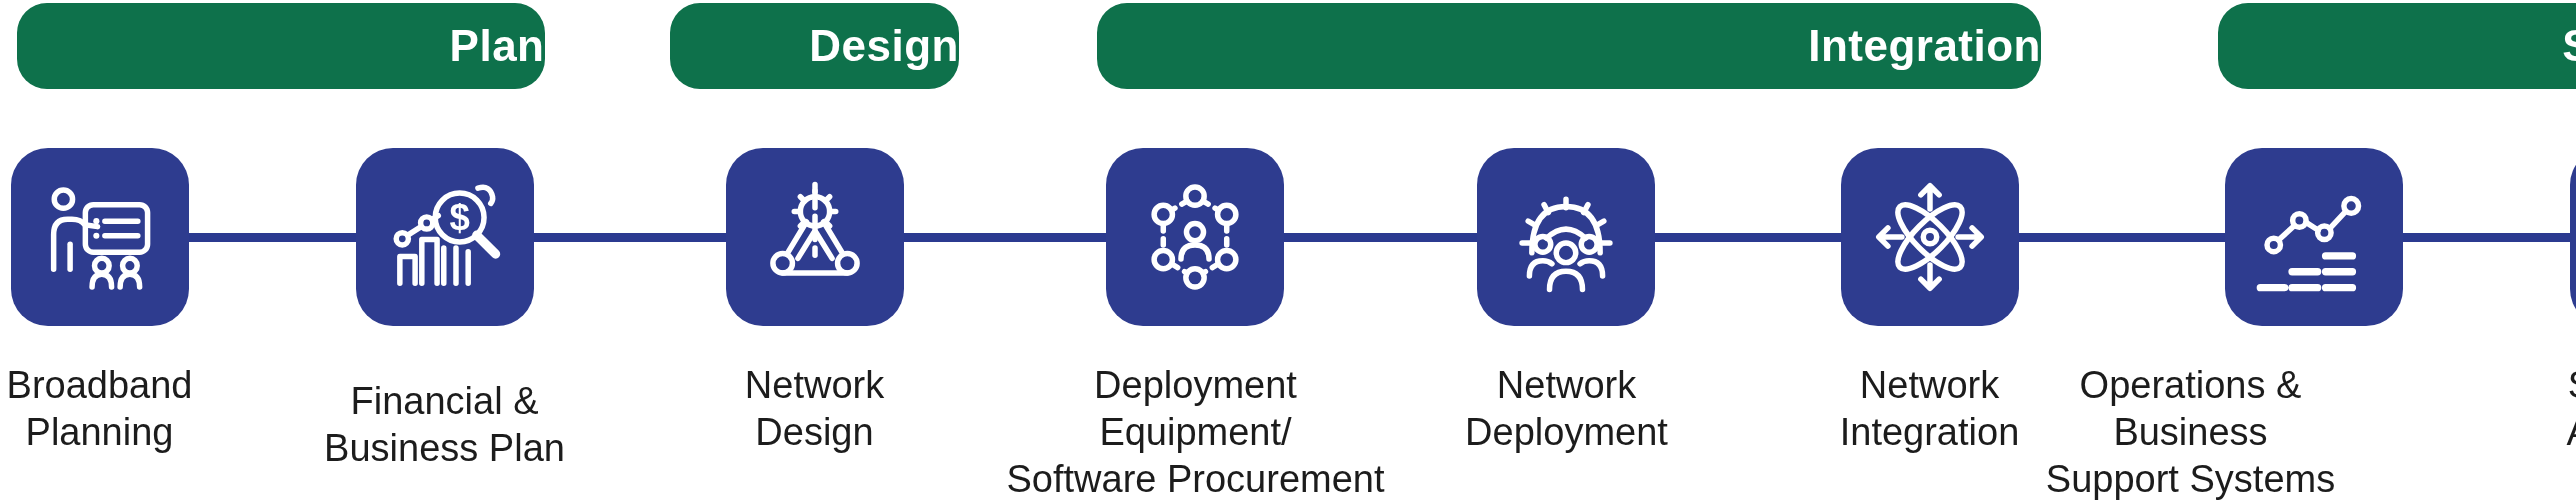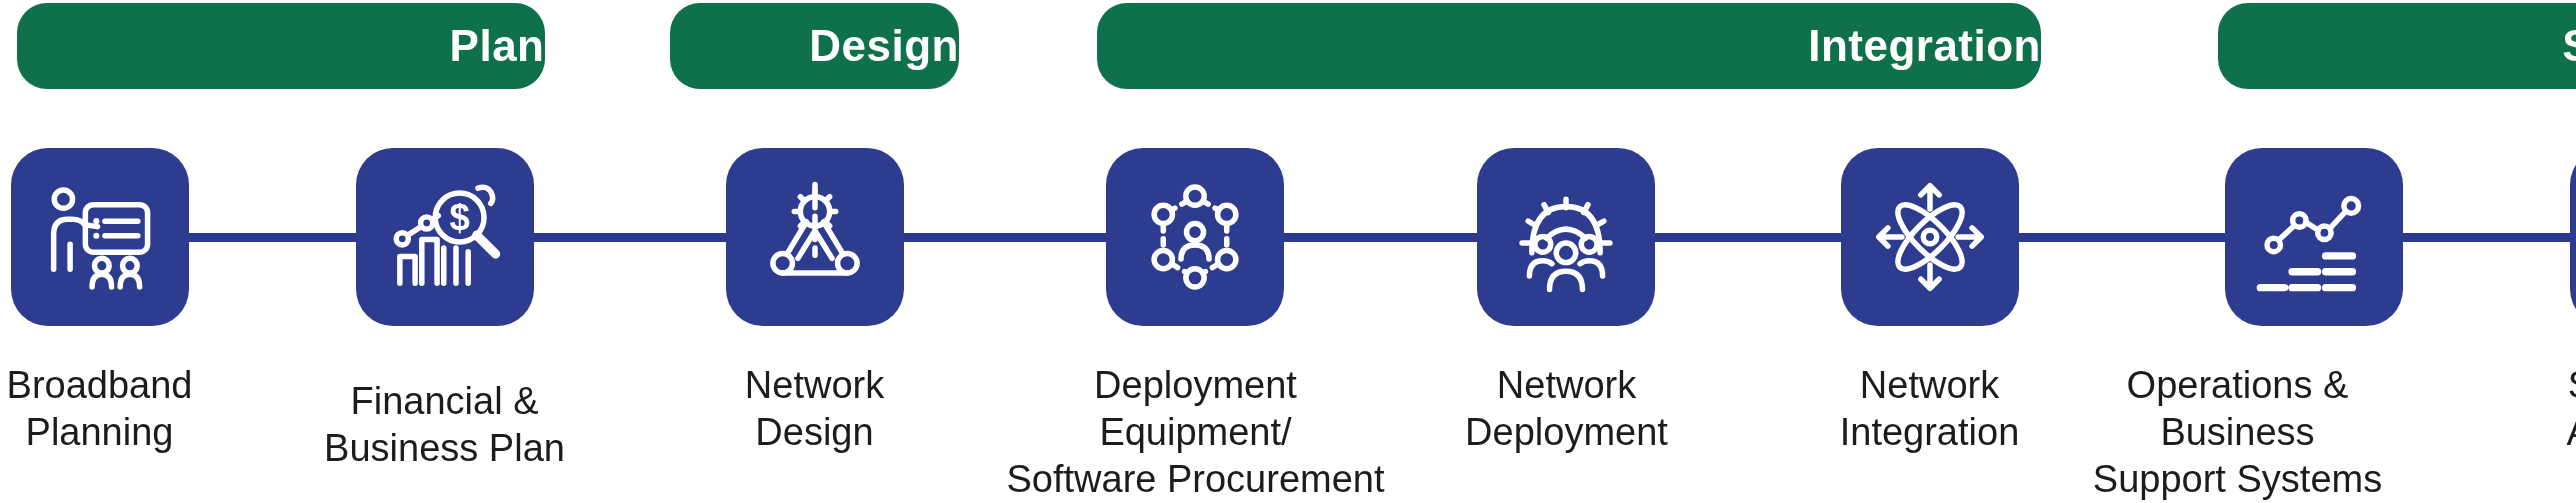--- a/index.html
+++ b/index.html
@@ -160,21 +160,21 @@
     <circle cx="34" cy="113" r="11"></circle>
     <circle cx="76" cy="73" r="11"></circle>
     <circle cx="117" cy="93" r="11"></circle>
     <circle cx="161" cy="49" r="12"></circle>
     <path d="M42 105 L68 81 M87 76 L107 89 M126 86 L152 58"></path>
     <path class="dash12" d="M119 131 h44"></path>
     <path class="dash12" d="M64 157 h42 M119 157 h44"></path>
     <path class="dash12" d="M12 183 h40 M64 183 h42 M119 183 h44"></path>
   </svg>
       </div>
-    <div class="step-label" style="left: 1980px;">Operations &amp;
+    <div class="step-label" style="left: 1933px;">Operations &amp;
 Business
 Support Systems</div>
   </div>
 
   <div>
     <div class="icon-box" style="left: 2570px;"></div>
     <div class="step-label" style="left: 2401px;">Subscriber
 Acquisition</div>
   </div>
 

